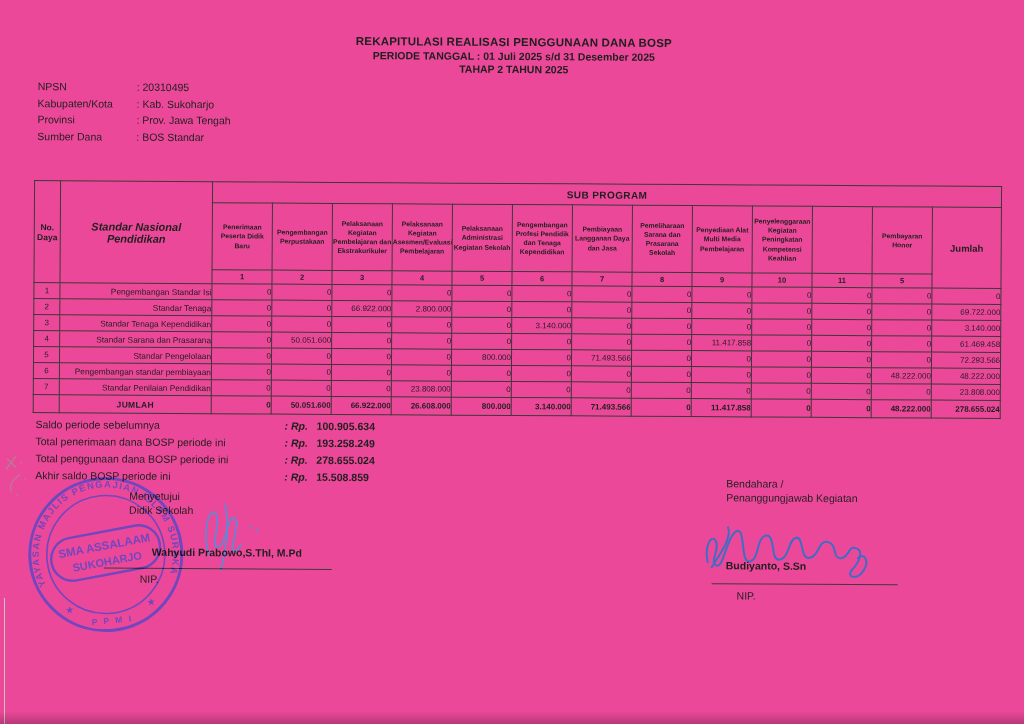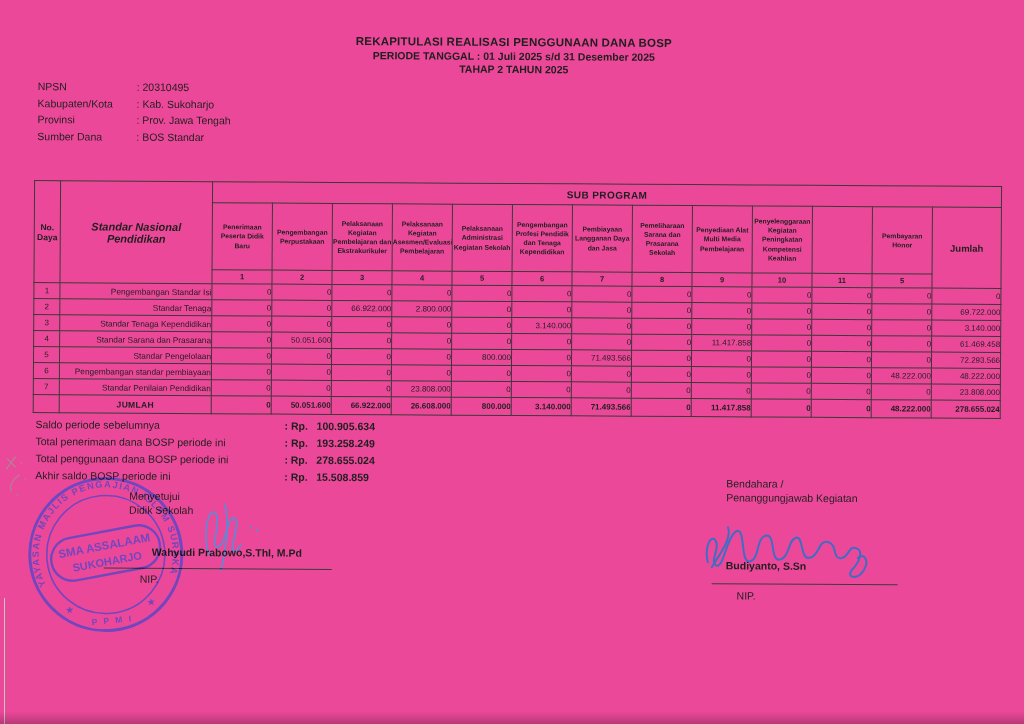--- a/index.html
+++ b/index.html
@@ -39,21 +39,21 @@
   td.c-no{text-align:center;}
   td.c-name{font-size:8.3px;padding-left:3px;text-align:right;}
   td.c-val,td.c-jml{text-align:right;padding-right:3px;}
   tfoot td{height:17px;font-weight:bold;font-size:8px;}
   tfoot td.t-label{text-align:center;font-size:8.5px;letter-spacing:.3px;}
 
   
   .summary{position:absolute;top:419px;left:36px;font-size:10.5px;}
   .sum-row{display:flex;height:16.8px;align-items:center;}
   .sum-label{width:249px;}
-  .sum-cur{font-weight:bold;width:32px;}
+  .sum-cur{font-weight:bold;width:32px;font-style:italic;}
   .sum-amt{font-weight:bold;text-align:right;}
 
   
   .sig{position:absolute;font-size:10.5px;}
   .sig-left{left:130px;top:492px;}
   .sig-right{left:727px;top:476px;}
   .sig .line{height:14px;}
   .sig-name{position:absolute;font-weight:bold;font-size:10.5px;white-space:nowrap;}
   .name-left{left:140px;top:548px;padding-left:13px;}
   .name-right{left:727px;top:558px;}

